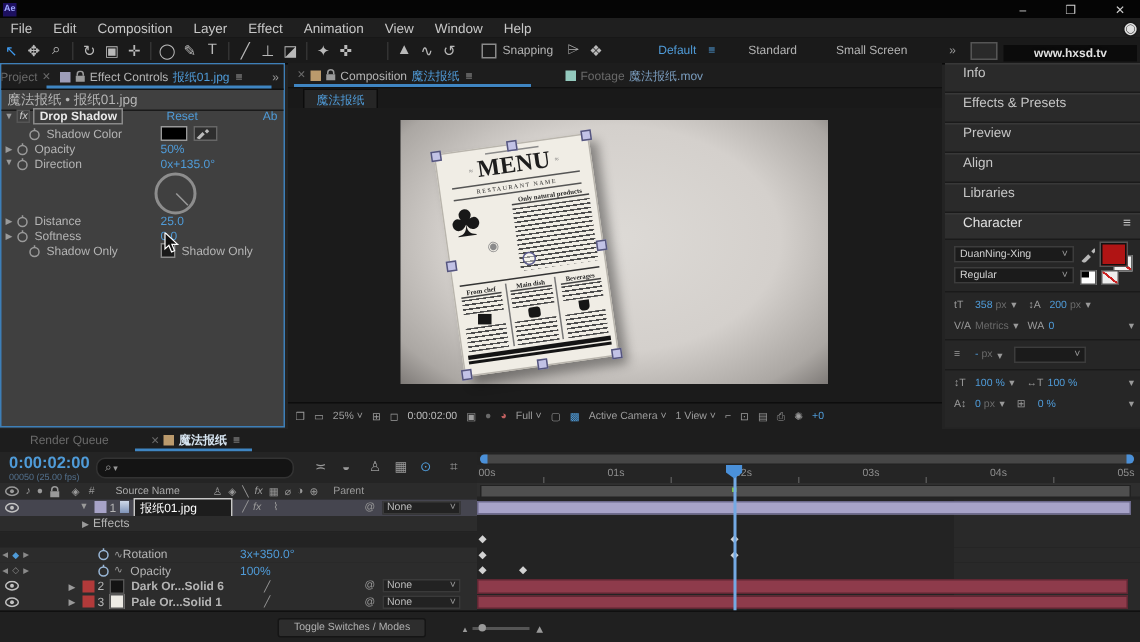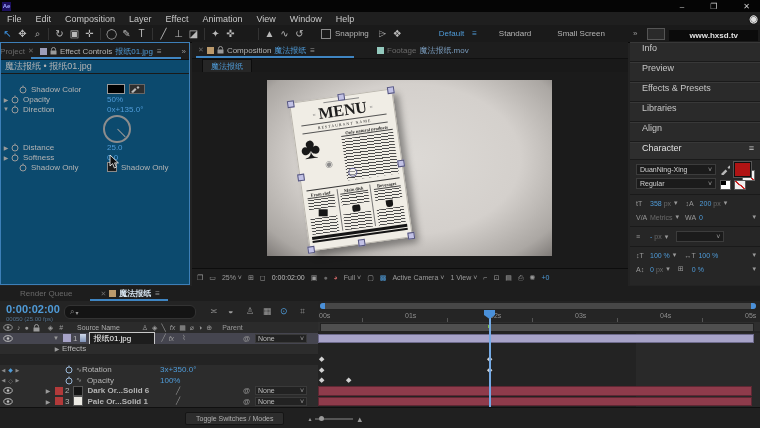--- a/index.html
+++ b/index.html
@@ -23,21 +23,21 @@
   
   .toolbar{left:0;top:25px;width:760px;height:17px;background:#1a1a1a;border-bottom:1px solid #0a0a0a;}
   .tool{width:15px;text-align:center;font-size:10px;color:#b9b9b9;}
   .vsep{width:1px;height:12px;background:#333;margin:0 3px;}
   .chkbox{display:inline-block;width:8px;height:8px;border:1px solid #8a8a8a;background:#1a1a1a;margin-right:4px;}
   
   .tabstrip{background:#1d1d1d;height:16px;border-bottom:1px solid #101010;}
   .underline{position:absolute;height:2px;background:#3f85c2;bottom:0;}
   .swatch7{display:inline-block;width:7px;height:7px;margin:0 3px;}
   
-  .ec{left:0;top:42px;width:190px;height:243px;background:#0c4a6e;border:1px solid #3d7fb8;box-sizing:border-box;}
+  .ec{left:0;top:42px;width:190px;height:243px;background:#404040;border:1px solid #3d7fb8;box-sizing:border-box;}
   .prow{position:absolute;left:0;width:186px;height:10px;display:flex;align-items:center;font-size:8px;}
   .twirl{width:10px;text-align:center;color:#9a9a9a;font-size:6px;}
   .clipL{display:inline-block;width:24px;overflow:hidden;direction:rtl;white-space:nowrap;}
   
   .comp{left:192px;top:42px;width:436px;height:243px;background:#212121;}
   .viewer{position:absolute;left:0;top:30px;width:436px;height:196px;background:#1b1b1b;overflow:hidden;}
   .canvas{position:absolute;left:75px;top:8px;width:285px;height:176px;
           background:radial-gradient(ellipse at 50% 45%,#dddad6 0%,#d4d0cc 55%,#aba7a3 86%,#7e7a77 100%);}
   .paper{position:absolute;left:32px;top:15px;width:102px;height:148px;background:#f0ede5;
          transform:rotate(-8deg);box-shadow:5px 6px 7px rgba(0,0,0,.38);border:1px solid #b9b5ad;
@@ -148,20 +148,27 @@
       <span class="t8 lbl" style="margin-left:3px;">Effect Controls</span>
       <span class="t8 blue" style="margin-left:3px;">报纸01.jpg</span>
       <span class="t8 icn" style="margin-left:4px;">≡</span>
       <span class="t8 icn" style="margin-left:auto;margin-right:3px;">»</span>
       <span class="underline" style="left:30px;width:150px;"></span>
     </div>
     <div class="row" style="height:13px;border-bottom:1px solid #1a1a1a;">
       <span class="t9 lbl" style="margin-left:4px;">魔法报纸 • 报纸01.jpg</span>
     </div>
 
+    <div class="prow" style="top:29px;height:11px;">
+      <span class="twirl">▼</span>
+      <span style="font-style:italic;font-size:7px;color:#ccc;border:1px solid #555;padding:0 1px;">fx</span>
+      <span style="margin-left:2px;background:#3c3c3c;border:1px solid #8a8a8a;color:#e8e8e8;font-size:8px;font-weight:bold;padding:0 3px;">Drop Shadow</span>
+      <span class="t8 blue" style="position:absolute;left:110px;">Reset</span>
+      <span class="t8 blue" style="position:absolute;right:2px;">Ab</span>
+    </div>
 
     <div class="prow" style="top:41px;">
       <span style="width:18px;"></span>
       <svg class="ic" width="8" height="9" viewBox="0 0 8 9">
           <circle cx="4" cy="5" r="3" fill="none" stroke="#9a9a9a"></circle>
           <line x1="4" y1="0.5" x2="4" y2="2" stroke="#9a9a9a"></line>
         </svg>
       <span class="lbl" style="margin-left:4px;">Shadow Color</span>
       <span style="position:absolute;left:106px;width:16px;height:8px;background:#000;border:1px solid #999;"></span>
       <span style="position:absolute;left:128px;width:14px;height:8px;border:1px solid #666;background:#2e2e2e;">
@@ -332,30 +339,30 @@
       <span class="cti">✺</span>
       <span class="cti blue">+0</span>
     </div>
   </div>
 
   <div class="abs rightcol">
     <div class="hrow">
         <span>Info</span>
       </div>
     <div class="hrow">
+        <span>Effects &amp; Presets</span>
+      </div>
+    <div class="hrow">
         <span>Preview</span>
       </div>
     <div class="hrow">
-        <span>Effects &amp; Presets</span>
+        <span>Align</span>
       </div>
     <div class="hrow">
         <span>Libraries</span>
-      </div>
-    <div class="hrow">
-        <span>Align</span>
       </div>
     <div class="hrow" style="height:16px;background:#2e2e2e;">
       <span style="color:#e0e0e0;">Character</span>
       <span class="icn t8" style="margin-left:auto;margin-right:6px;">≡</span>
     </div>
 
     <div style="position:relative;height:119px;background:#262626;font-size:7px;">
       <div class="select abs" style="left:6px;top:4px;width:80px;">
         <span>DuanNing-Xing</span>
           <span class="icn">˅</span>

